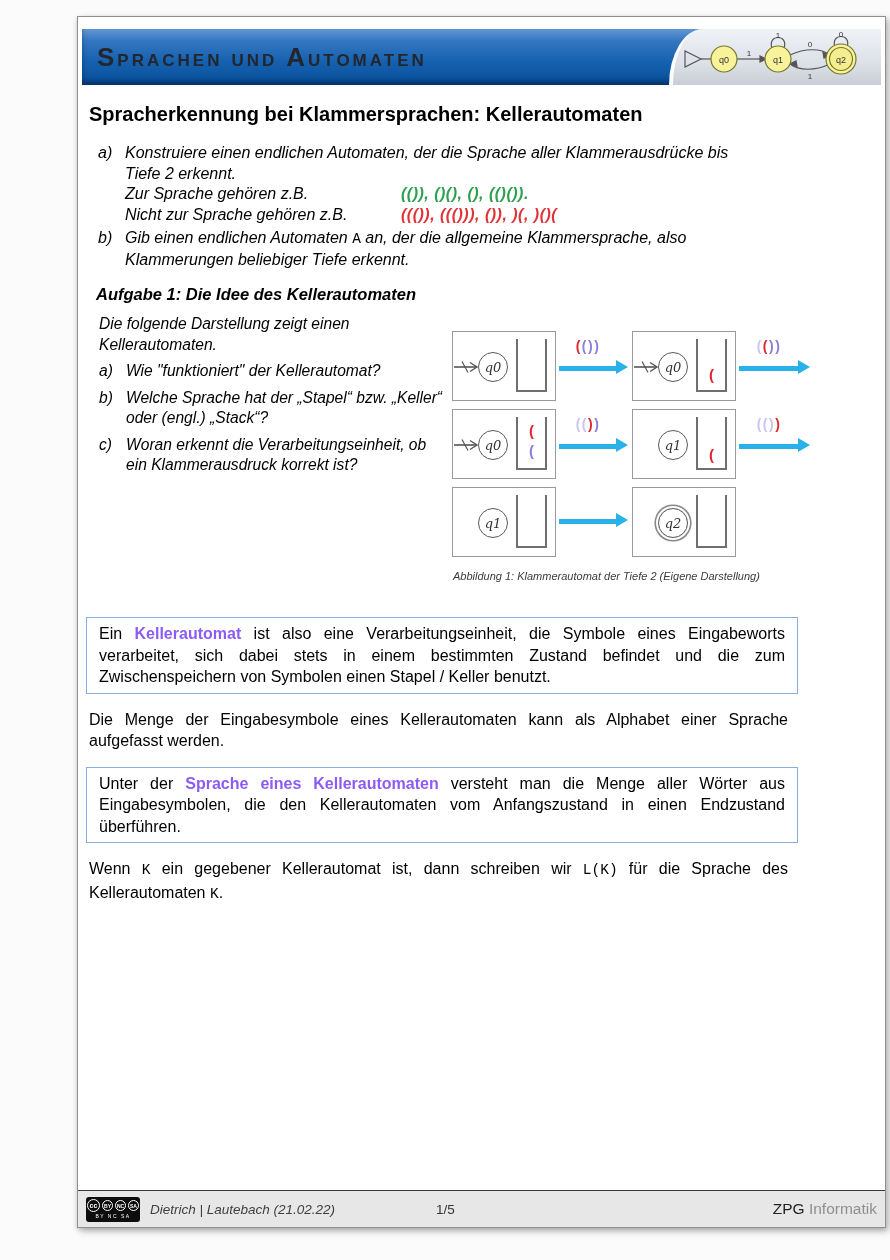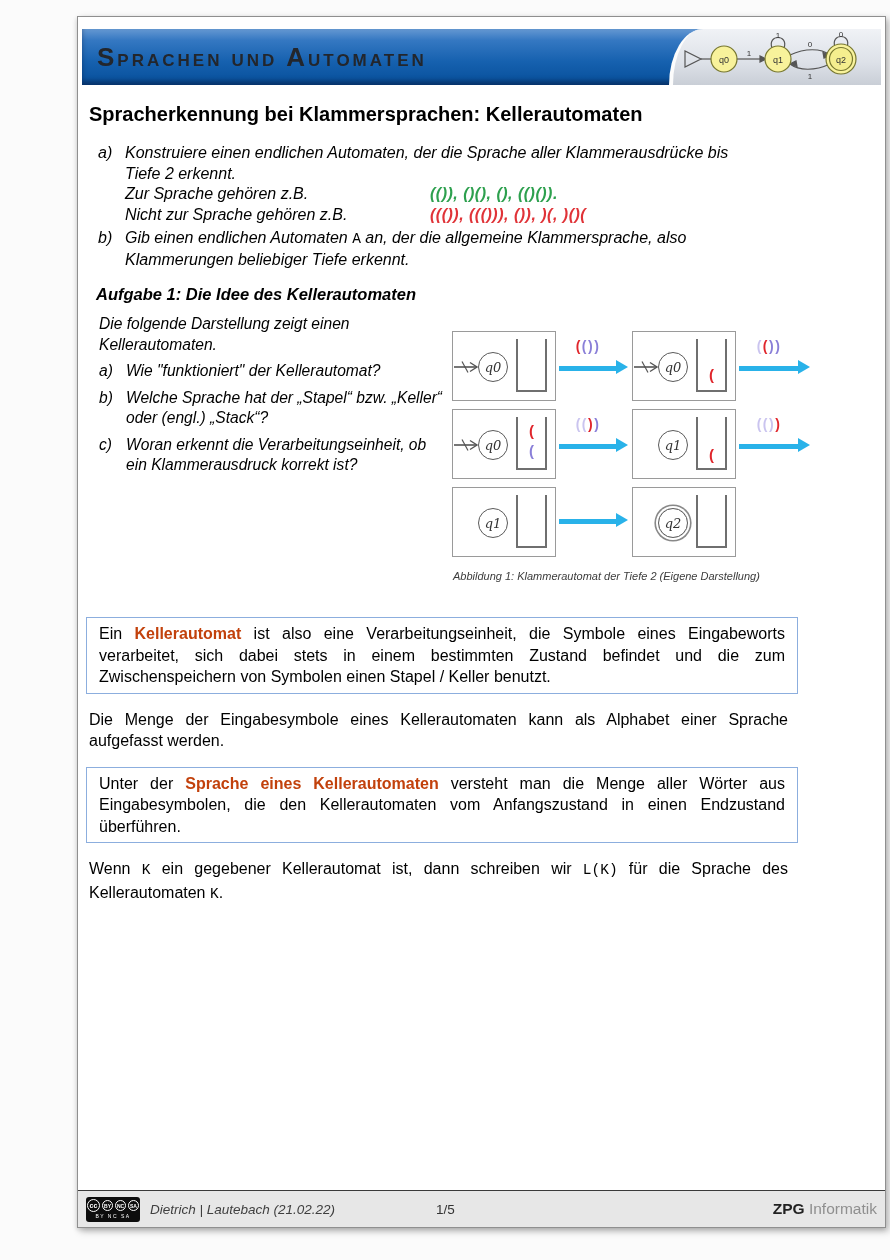--- a/index.html
+++ b/index.html
@@ -22,21 +22,21 @@
              background:linear-gradient(180deg,#f0f2f6 0%, #dde1e8 60%, #c9ced6 100%);
              border-left:4px solid #fcfcfc; border-top-left-radius:34px 56px; }
   .hdr-img svg { position:absolute; right:2px; top:1px; }
 
   
   .doc-title { position:absolute; left:11px; top:86px; font-size:20px; font-weight:bold; }
   .intro { position:absolute; left:20px; top:126px; width:660px;
            font-style:italic; font-size:16px; line-height:20.5px; }
   .item { position:relative; padding-left:27px; }
   .item-lbl { position:absolute; left:0; }
-  .ex-row { display:flex; padding-left:27px;gap:29px; }
+  .ex-row { display:flex; padding-left:27px; }
   .ex-lbl { width:276px; flex:none; }
   .ex-val { font-weight:bold; letter-spacing:0.5px; }
   .green { color:#2da04e; }
   .red   { color:#e03338; }
   .mono  { font-family:"Liberation Mono", monospace; font-style:normal; font-size:14.5px; }
   .mt3 { margin-top:3px; }
 
   .aufg-head { position:absolute; left:18px; top:268px; font-size:16.5px;
                font-weight:bold; font-style:italic; }
   .aufg-left { position:absolute; left:21px; top:297px; width:352px;
@@ -71,41 +71,41 @@
                    border-left:12px solid #29b2e9;
                    border-top:7.5px solid transparent; border-bottom:7.5px solid transparent; }
   .farrow.center { top:32px; }
   .fig-caption { position:absolute; left:375px; top:551px; width:318px;
                  font-style:italic; font-size:11px; line-height:17px; color:#3c3c3c; }
 
   
   .lower { position:absolute; left:8px; top:600px; width:712px; }
   .defbox { border:1px solid #8caede; padding:5px 12px; text-align:justify;
             font-size:16px; line-height:21.5px; margin-bottom:15px; }
-  .term { color:#c2410c; font-weight:bold; }
+  .term { color:#8b5cf6; font-weight:bold; }
   .para { text-align:justify; font-size:16px; line-height:21.5px;
           margin-bottom:15px; padding:0 10px 0 3px; }
 
   
   .footer { position:absolute; left:0; right:0; bottom:0; height:37px;
             background:#e7e7e7; border-top:1.5px solid #3a3a3a;
             display:flex; align-items:center; padding:0 8px; }
   .cc-badge { width:54px; height:25px; background:#0d0d0d; border-radius:3px;
               display:flex; flex-direction:column; align-items:center;
               justify-content:center; gap:1px; flex:none; }
   .cc-row { display:flex; gap:2px; align-items:center; }
   .cc-c { width:11px; height:11px; border:1px solid #fff; border-radius:50%;
           color:#fff; font-size:5px; font-weight:bold; display:flex;
           align-items:center; justify-content:center; }
   .cc-c.main { width:13px; height:13px; font-size:7px; }
   .cc-sub { color:#fff; font-size:5px; letter-spacing:1.5px; }
   .credits { margin-left:10px; font-size:13.5px; color:#3f3f3f;font-style:italic; }
   .pagenum { position:absolute; left:358px; font-size:13.5px; color:#333;text-align:right; }
   .org { margin-left:auto; font-size:15.5px; }
-  .org-strong { color:#222; font-weight:bold; }
+  .org-strong { color:#222; font-weight:normal; }
   .org-light { color:#8f8f8f; }
 
   svg text { font-family:"Liberation Sans", sans-serif; }
 </style>
 </head>
 <body>
 
 <div class="page">
 
   <div class="hdr">

